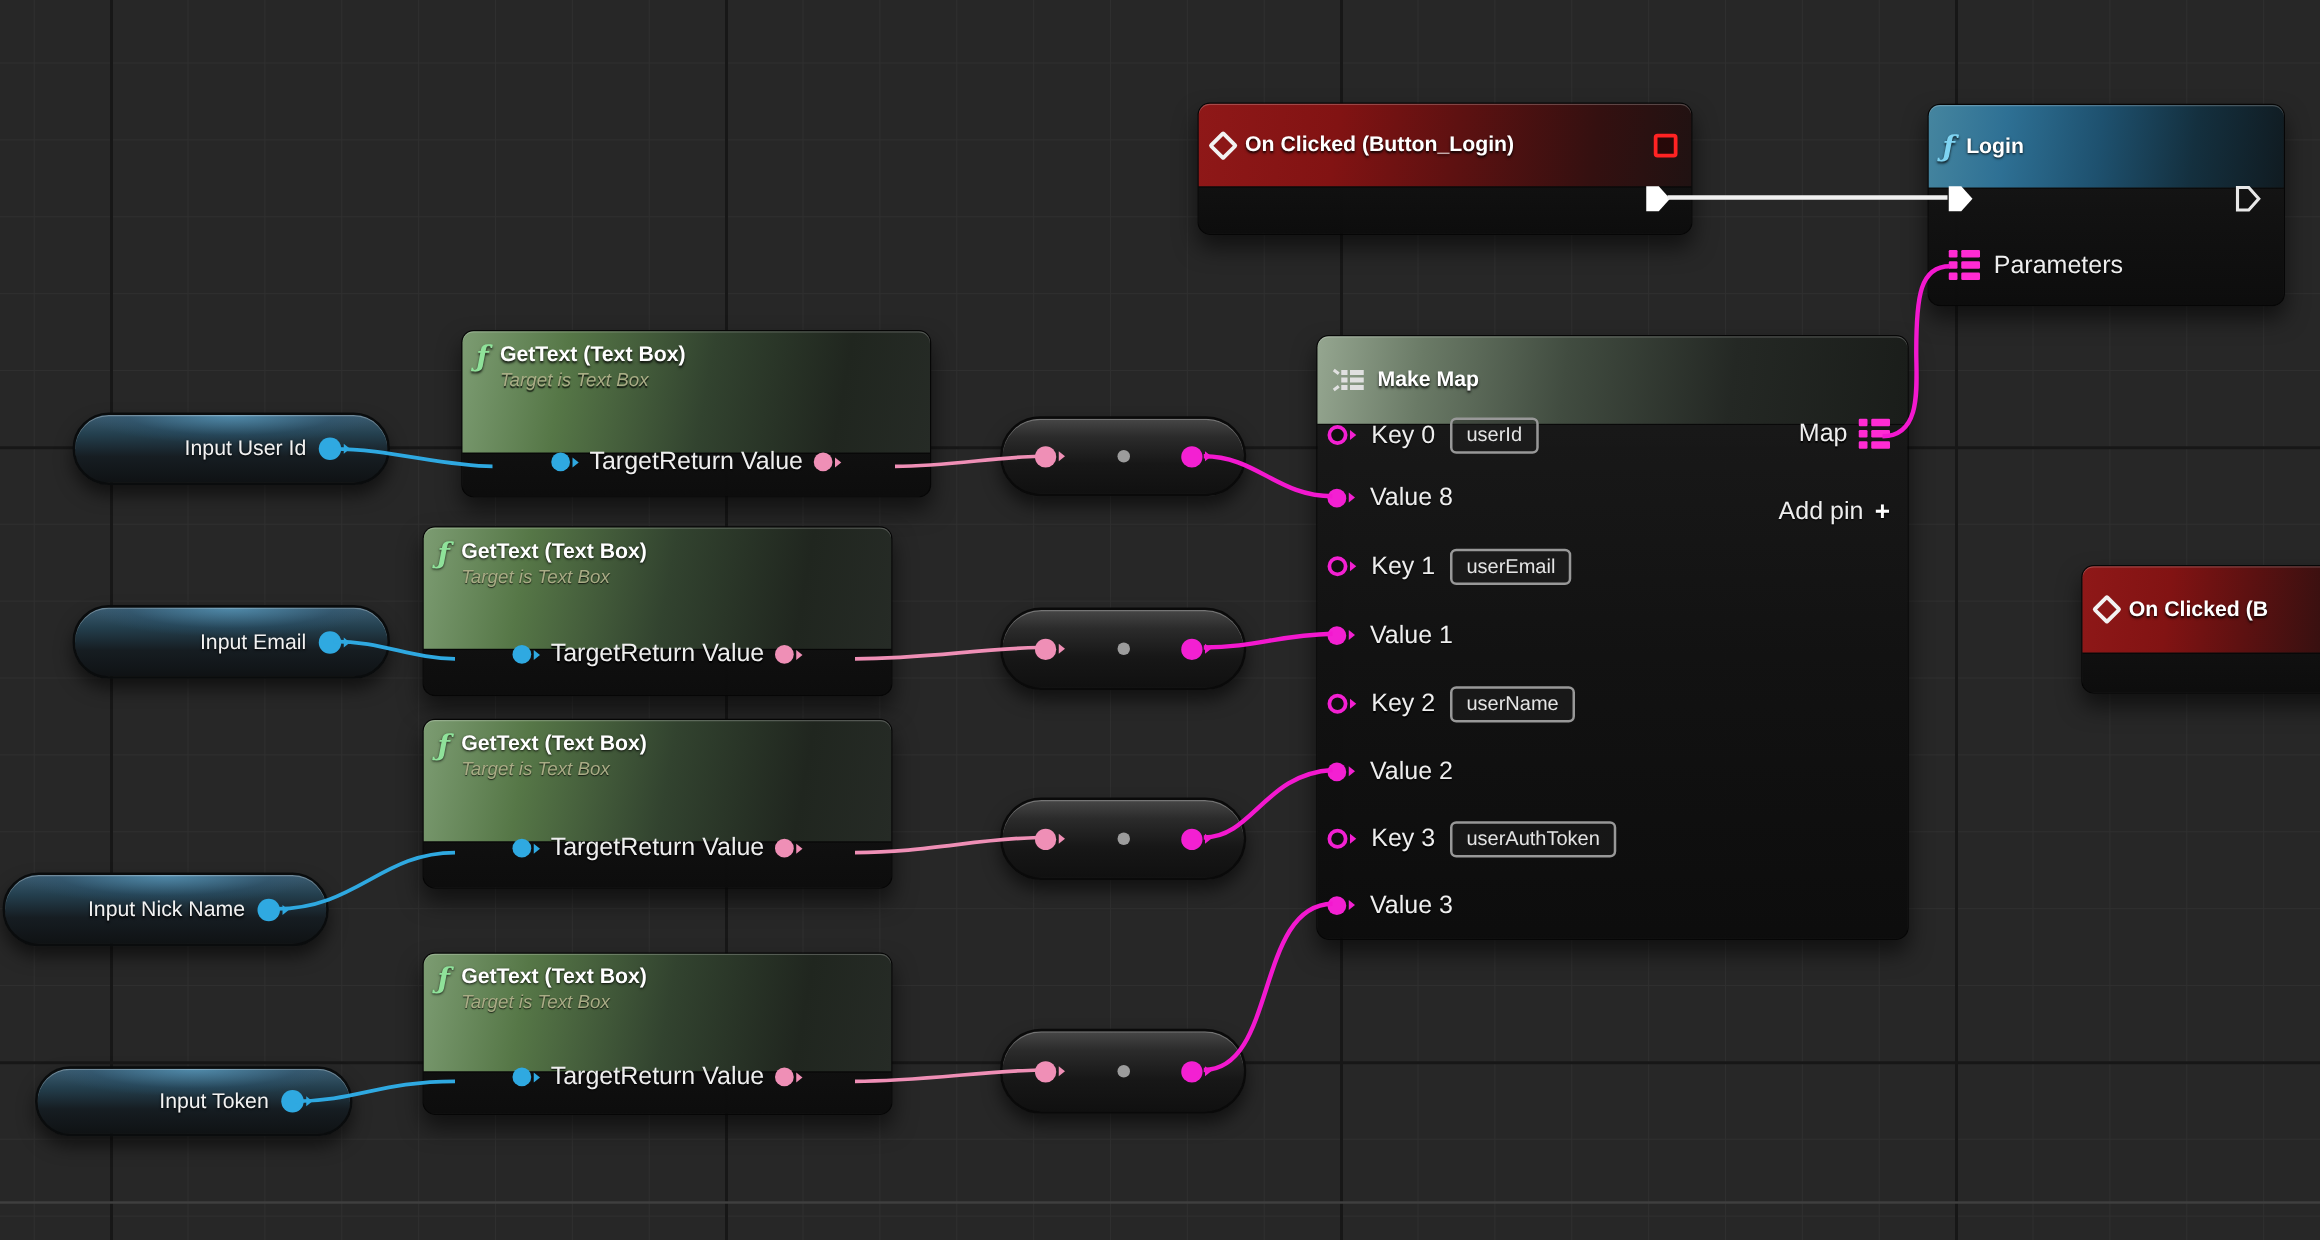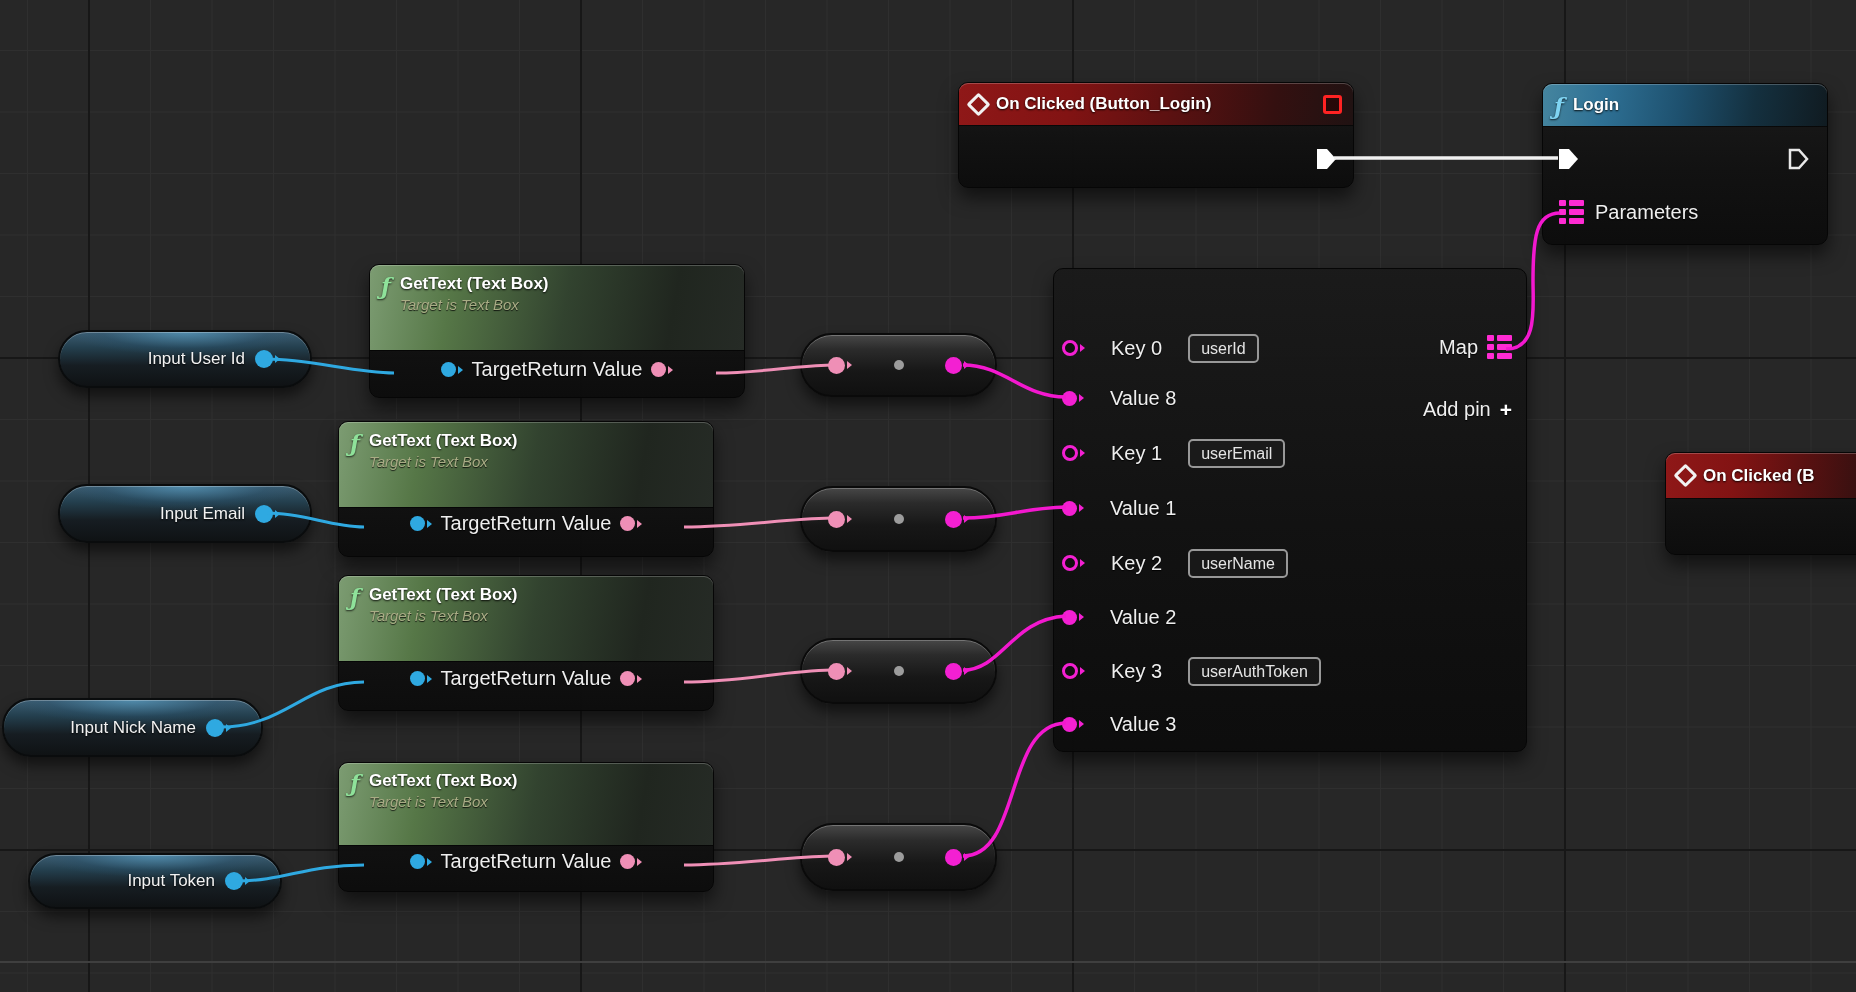--- a/index.html
+++ b/index.html
@@ -17,21 +17,21 @@
   }
   .wires { position:absolute; left:0; top:0; z-index:3; pointer-events:none; }
   .wires path { pointer-events:stroke; }
   .node {
     position:absolute; z-index:2; box-sizing:border-box;
     background:linear-gradient(180deg, rgba(26,26,26,.97) 0%, rgba(17,17,17,.97) 55%, rgba(12,12,12,.97) 100%);
     border-radius:10px; border:1px solid #060606;
     box-shadow:0 10px 18px rgba(0,0,0,.55);
   }
   .hdr {
-    display:flex; align-items:center; gap:9px; padding:0 11px;
+    display:flex; align-items:center; gap:9px; padding:12px 11px;
     border-radius:9px 9px 0 0;
     box-shadow: inset 0 1px 0 rgba(255,255,255,.22), 0 1px 0 rgba(0,0,0,.6);
   }
   .hdr-red  { background:linear-gradient(97deg,#8f1818 0%,#821313 28%,#5e1111 52%,#341010 80%,#201212 100%); }
   .hdr-blue { background:linear-gradient(97deg,#45859f 0%,#2e7094 22%,#1e516f 48%,#14303f 74%,#101b21 100%); }
   .hdr-green{ background:linear-gradient(100deg,#7c9c72 0%,#567747 22%,#32432f 52%,#20261f 80%,#262b26 100%); }
   .hdr-sage { background:linear-gradient(97deg,#95a690 0%,#6a7a66 18%,#414c40 42%,#242824 70%,#1a1d1a 100%); }
   .title { font-weight:bold; font-size:17px; color:#fff; text-shadow:0 1px 2px rgba(0,0,0,.9); white-space:nowrap; }
   .subtitle { font-style:italic; font-size:15px; color:#a9ac85; white-space:nowrap; text-shadow:0 1px 1px rgba(0,0,0,.8); }
   .fglyph { font-family:"DejaVu Serif", serif; font-style:italic; font-weight:bold; font-size:23px; line-height:1; text-shadow:0 1px 2px rgba(0,0,0,.8); }
@@ -39,21 +39,21 @@
   .delegate-sq { width:13px; height:13px; border:3px solid #ff2323; border-radius:3px; background:rgba(40,5,5,.65); margin-left:auto; flex:0 0 auto; }
   .execpin { position:absolute; width:24px; height:24px; }
   .pinlabel { font-size:20px; color:#eee; text-shadow:0 1px 1px #000; white-space:nowrap; }
   .pin { display:inline-flex; align-items:center; flex:0 0 auto; }
   .pin .c { width:15px; height:15px; border-radius:50%; background:currentColor; box-sizing:border-box; }
   .pin .c.hollow { background:rgba(15,15,15,.9); border:3.5px solid currentColor; width:16px; height:16px; }
   .pin::after { content:""; width:0; height:0; border-top:4px solid transparent; border-bottom:4px solid transparent; border-left:5px solid currentColor; margin-left:2px; }
   .cyan { color:#2fa9e1; } .lpink { color:#ef8fb6; } .mag { color:#f320d2; }
   .pinrow { position:absolute; left:0; right:0; display:flex; align-items:center; padding:0 14px; justify-content:center; }
   .grp { display:flex; align-items:center; gap:9px; }
-  .mm-row { position:absolute; left:8px; display:flex; align-items:center; gap:26px; height:32px; }
+  .mm-row { position:absolute; left:8px; display:flex; align-items:center; gap:12px; height:32px; }
   .keybox { border:2px solid #989898; border-radius:5px; padding:0 11px; height:25px; line-height:25px; font-size:16px; color:#e4e4e4; background:rgba(34,34,34,.45); white-space:nowrap; }
   .gridicon { display:grid; grid-template-columns:7px 15px; grid-auto-rows:6px; gap:3px; flex:0 0 auto; }
   .gridicon i { background:currentColor; border-radius:1px; display:block; }
   .varpill {
     position:absolute; z-index:2; box-sizing:border-box; border:2px solid #0a0c0d; border-radius:29px;
     display:flex; align-items:center; justify-content:flex-end; gap:10px; padding-right:30px;
     background:
       radial-gradient(ellipse 60% 55% at 50% 0%, rgba(95,170,210,.6), rgba(45,90,120,.28) 55%, rgba(0,0,0,0) 78%),
       linear-gradient(180deg,#3c5d72 0%,#24404f 28%,#161d22 62%,#0f1214 100%);
     box-shadow:0 8px 14px rgba(0,0,0,.55), inset 0 1px 0 rgba(255,255,255,.28);
@@ -125,20 +125,34 @@
         <i></i>
         <i></i>
         <i></i>
         <i></i>
       </span>
     <span class="pinlabel">Parameters</span>
   </div>
 </div>
 
 <div class="node" style="left:1053px;top:268px;width:474px;height:484px">
+  <div class="hdr hdr-sage" style="height:46px">
+    <svg width="28" height="22" viewBox="0 0 28 22">
+      <path d="M2 3 L6 6 M2 19 L6 16" stroke="#e0e0e0" stroke-width="2.5" fill="none"></path>
+      <g fill="#e0e0e0">
+          <rect x="8" y="3" width="5" height="4"></rect>
+          <rect x="15" y="3" width="11" height="4"></rect>
+          <rect x="8" y="9" width="5" height="4"></rect>
+          <rect x="15" y="9" width="11" height="4"></rect>
+          <rect x="8" y="15" width="5" height="4"></rect>
+          <rect x="15" y="15" width="11" height="4"></rect>
+        </g>
+    </svg>
+    <span class="title">Make Map</span>
+  </div>
 
   <div class="mm-row" style="top:63px">
     <span class="pin mag">
         <span class="c hollow"></span>
       </span>
     <span class="pinlabel">Key 0</span>
     <span class="keybox">userId</span>
   </div>
   <div class="mm-row" style="top:113px">
     <span class="pin mag">

